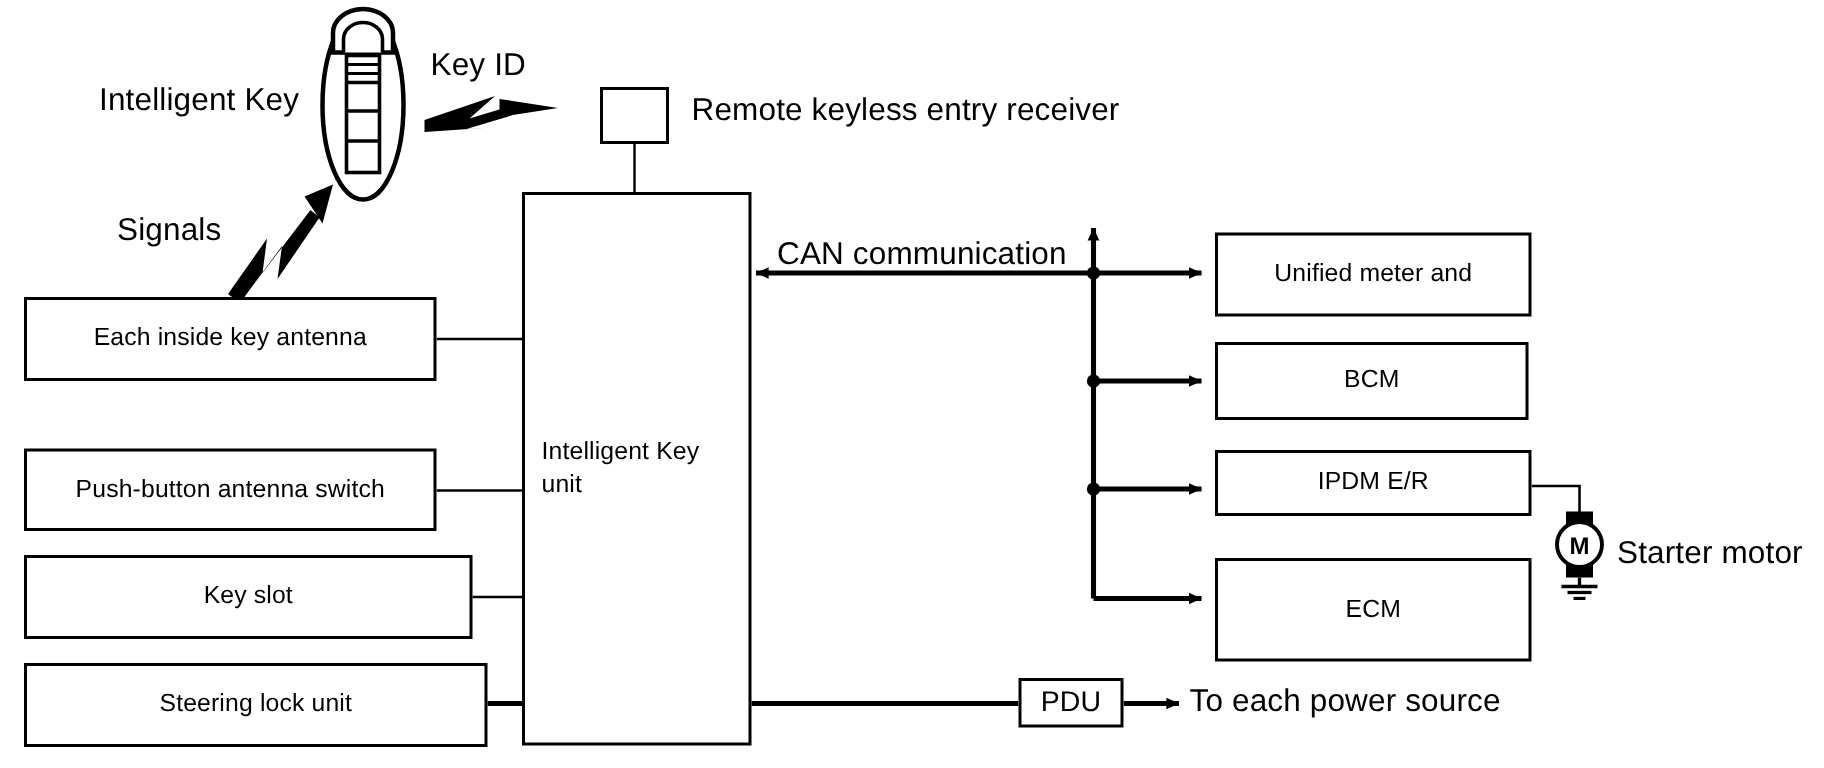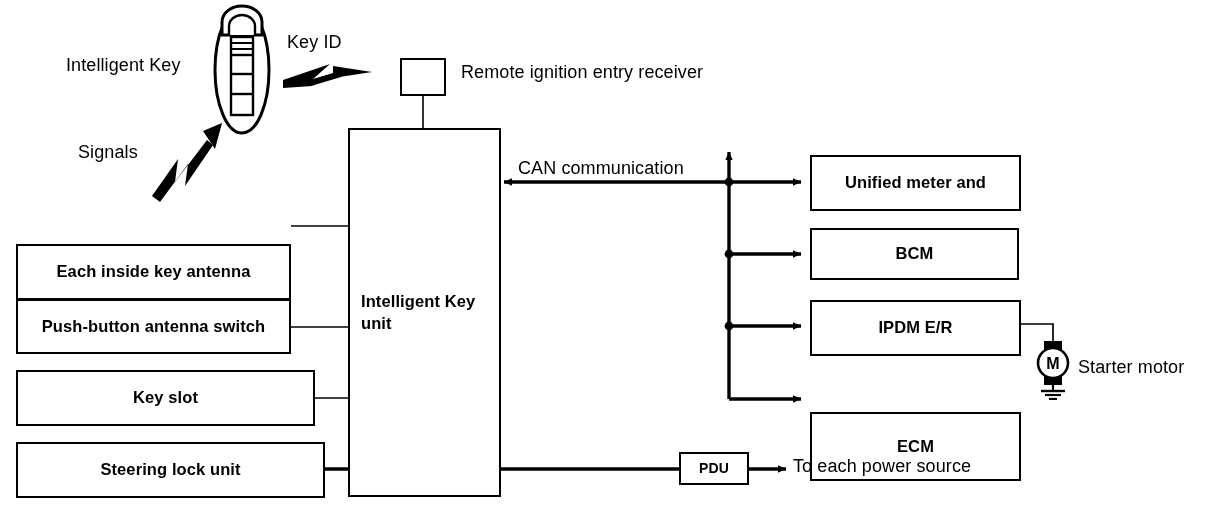--- a/index.html
+++ b/index.html
@@ -29,54 +29,53 @@
     border: 2px solid #000000;
     background: #ffffff;
     box-sizing: border-box;
     display: flex;
     align-items: center;
     justify-content: center;
     text-align: center;
     font-size: 16.5px;
     line-height: 1.32;
     letter-spacing: 0.1px;
-    font-weight: bold;
   }
   .box.left-align {
     justify-content: flex-start;
     text-align: left;
     padding-left: 10px;
   }
   .label {
     position: absolute;
     font-size: 16.5px;
     white-space: nowrap;
     letter-spacing: 0.1px;
   }
   .label.big {
-    font-size: 18px;
-  }
-  
-  #box-antenna   { left: 16px;  top: 198px; width: 275px; height: 56px; margin-top: 46px; }
+    font-size: 21px;
+  }
+  
+  #box-antenna   { left: 16px;  top: 198px; width: 275px; height: 56px; }
   #box-pushbtn   { left: 16px;  top: 299px; width: 275px; height: 55px; }
   #box-keyslot   { left: 16px;  top: 370px; width: 299px; height: 56px; }
   #box-steering  { left: 16px;  top: 442px; width: 309px; height: 56px; }
   
   #box-ikunit    { left: 348px; top: 128px; width: 153px; height: 369px;
                    padding-left: 11px; }
   
   #box-receiver  { left: 400px; top: 58px;  width: 46px;  height: 38px; }
   
   #box-meter     { left: 810px; top: 155px; width: 211px; height: 56px; }
   #box-bcm       { left: 810px; top: 228px; width: 209px; height: 52px; }
-  #box-ipdm      { left: 810px; top: 300px; width: 211px; height: 56px; justify-content: center; }
-  #box-ecm       { left: 810px; top: 372px; width: 211px; height: 69px; margin-top: 40px; }
+  #box-ipdm      { left: 810px; top: 300px; width: 211px; height: 44px; justify-content: center; }
+  #box-ecm       { left: 810px; top: 372px; width: 211px; height: 69px; }
   
   #box-pdu       { left: 679px; top: 452px; width: 70px;  height: 33px;
-                   font-size: 14px; }
+                   font-size: 19px; }
   
   #lbl-intelligent-key { left: 66px;  top: 55px; }
   #lbl-key-id          { left: 287px; top: 32px; }
   #lbl-signals         { left: 78px;  top: 142px; }
   #lbl-receiver        { left: 461px; top: 62px; }
   #lbl-can             { left: 518px; top: 158px; }
   #lbl-starter         { left: 1078px;top: 357px; }
   #lbl-power-source    { left: 793px; top: 456px; }
   
   #keyfob { position: absolute; left: 209px; top: 4px; width: 66px; height: 132px; }
@@ -197,18 +196,18 @@
     <span>ECM</span>
   </div>
 
   <div class="box" id="box-pdu">
     <span>PDU</span>
   </div>
 
   <div class="label big" id="lbl-intelligent-key">Intelligent Key</div>
   <div class="label big" id="lbl-key-id">Key ID</div>
   <div class="label big" id="lbl-signals">Signals</div>
-  <div class="label big" id="lbl-receiver">Remote ignition entry receiver</div>
+  <div class="label big" id="lbl-receiver">Remote keyless entry receiver</div>
   <div class="label big" id="lbl-can">CAN communication</div>
   <div class="label big" id="lbl-starter">Starter motor</div>
   <div class="label big" id="lbl-power-source">To each power source</div>
 
 </div>
 
 </body></html>

